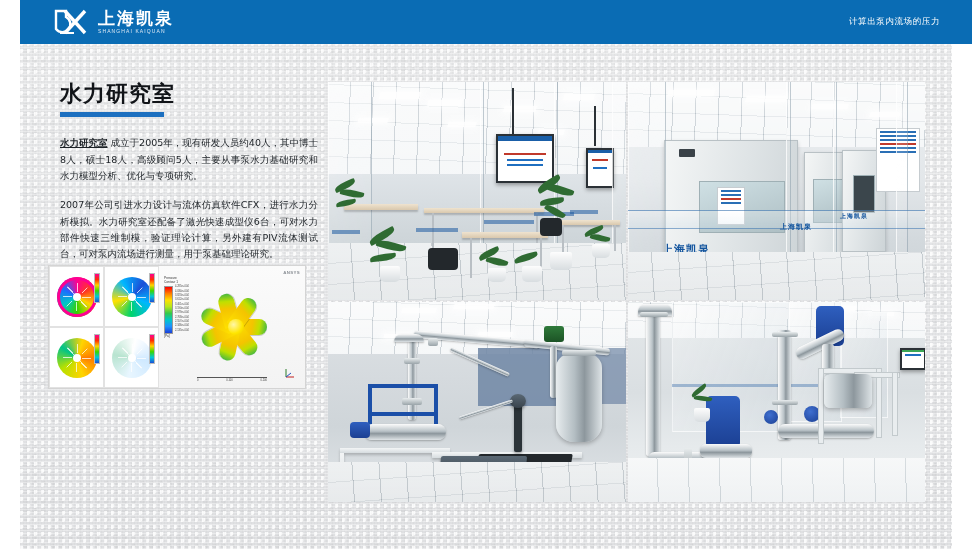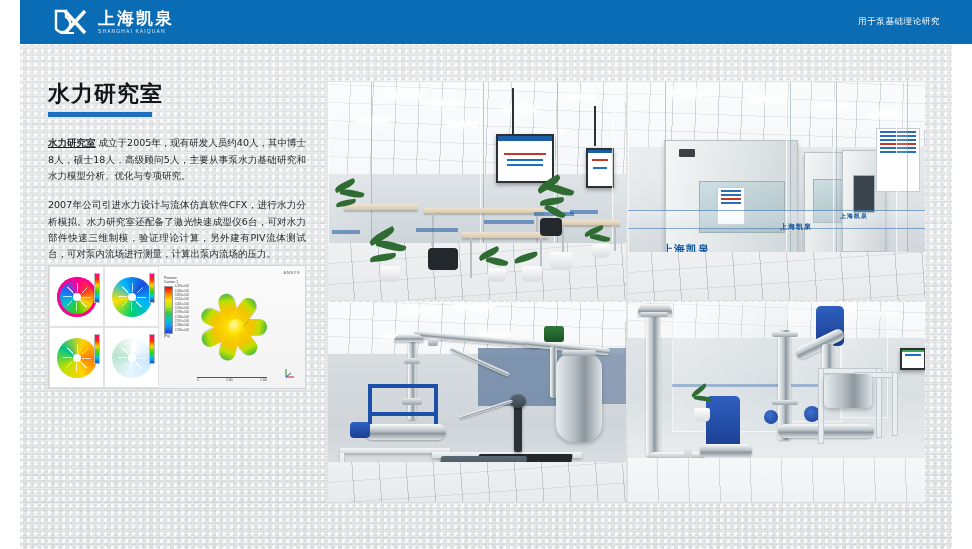--- a/index.html
+++ b/index.html
@@ -38,21 +38,21 @@
   .logo-cn{color:#fff;font-size:17px;font-weight:bold;letter-spacing:2px;
            font-family:"DejaVu Sans","Liberation Sans",sans-serif;}
   .logo-en{color:#dce9f5;font-size:5px;letter-spacing:1.1px;margin-top:2px;}
   .header-slogan{
     position:absolute;right:32px;top:0;height:44px;display:flex;align-items:center;
     color:#ffffff;font-size:8.5px;letter-spacing:.6px;
     font-family:"DejaVu Sans","Liberation Sans",sans-serif;
   }
 
   
-  .left-col{position:absolute;left:48px;top:82px;width:258px;z-index:3;}
+  .left-col{position:absolute;left:60px;top:82px;width:258px;z-index:3;}
   .title{
     font-size:22px;font-weight:bold;color:#111418;letter-spacing:1px;
     font-family:"DejaVu Sans","Liberation Sans",sans-serif;line-height:1.1;
     margin:0 0 6px 0;
   }
   .title-rule{width:104px;height:5px;background:#1d70c0;margin-bottom:18px;}
   .para{
     font-size:9.5px;line-height:1.72;color:#1c2126;margin:0 0 13px 0;text-align:justify;
     font-family:"DejaVu Sans","Liberation Sans",sans-serif;
   }
@@ -195,32 +195,32 @@
           <path d="M33 4 L13 26" stroke="#ffffff" stroke-width="3.4" fill="none"></path>
           <path d="M8 26 H22" stroke="#ffffff" stroke-width="2" fill="none"></path>
         </svg>
       </div>
       <div class="logo-text">
         <span class="logo-cn">上海凯泉</span>
         <span class="logo-en">SHANGHAI KAIQUAN</span>
       </div>
     </div>
 
-    <div class="header-slogan">用于泵基础理论研究</div>
+    <div class="header-slogan">计算出泵内流场的压力</div>
   </div>
 
   <div class="left-col">
     <h1 class="title">水力研究室</h1>
     <div class="title-rule"></div>
 
     <p class="para">
       <span class="lead">水力研究室</span><span>  成立于2005年，现有研发人员约40人，其中博士8人，硕士18人，高级顾问5人，主要从事泵水力基础研究和水力模型分析、优化与专项研究。</span>
     </p>
 
-    <p class="para">2007年公司引进水力设计与流体仿真软件CFX，进行水力分析模拟。水力研究室还配备了激光快速成型仪6台，可对水力部件快速三维制模，验证理论计算，另外建有PIV流体测试台，可对泵内流场进行测量，计算出泵内流场的压力。</p>
+    <p class="para">2007年公司引进水力设计与流体仿真软件CFX，进行水力分析模拟。水力研究室还配备了激光快速成型仪6台，可对水力部件快速三维制模，验证理论计算，另外建有PIV流体测试台，可对泵内流场进行测量，用于泵基础理论研究。</p>
   </div>
 
   <div class="cfd">
 
     <div class="cfd-left">
       <div class="cfd-cell">
         <div class="imp imp-a"></div>
         <div class="bar"></div>
       </div>
       <div class="cfd-cell">

